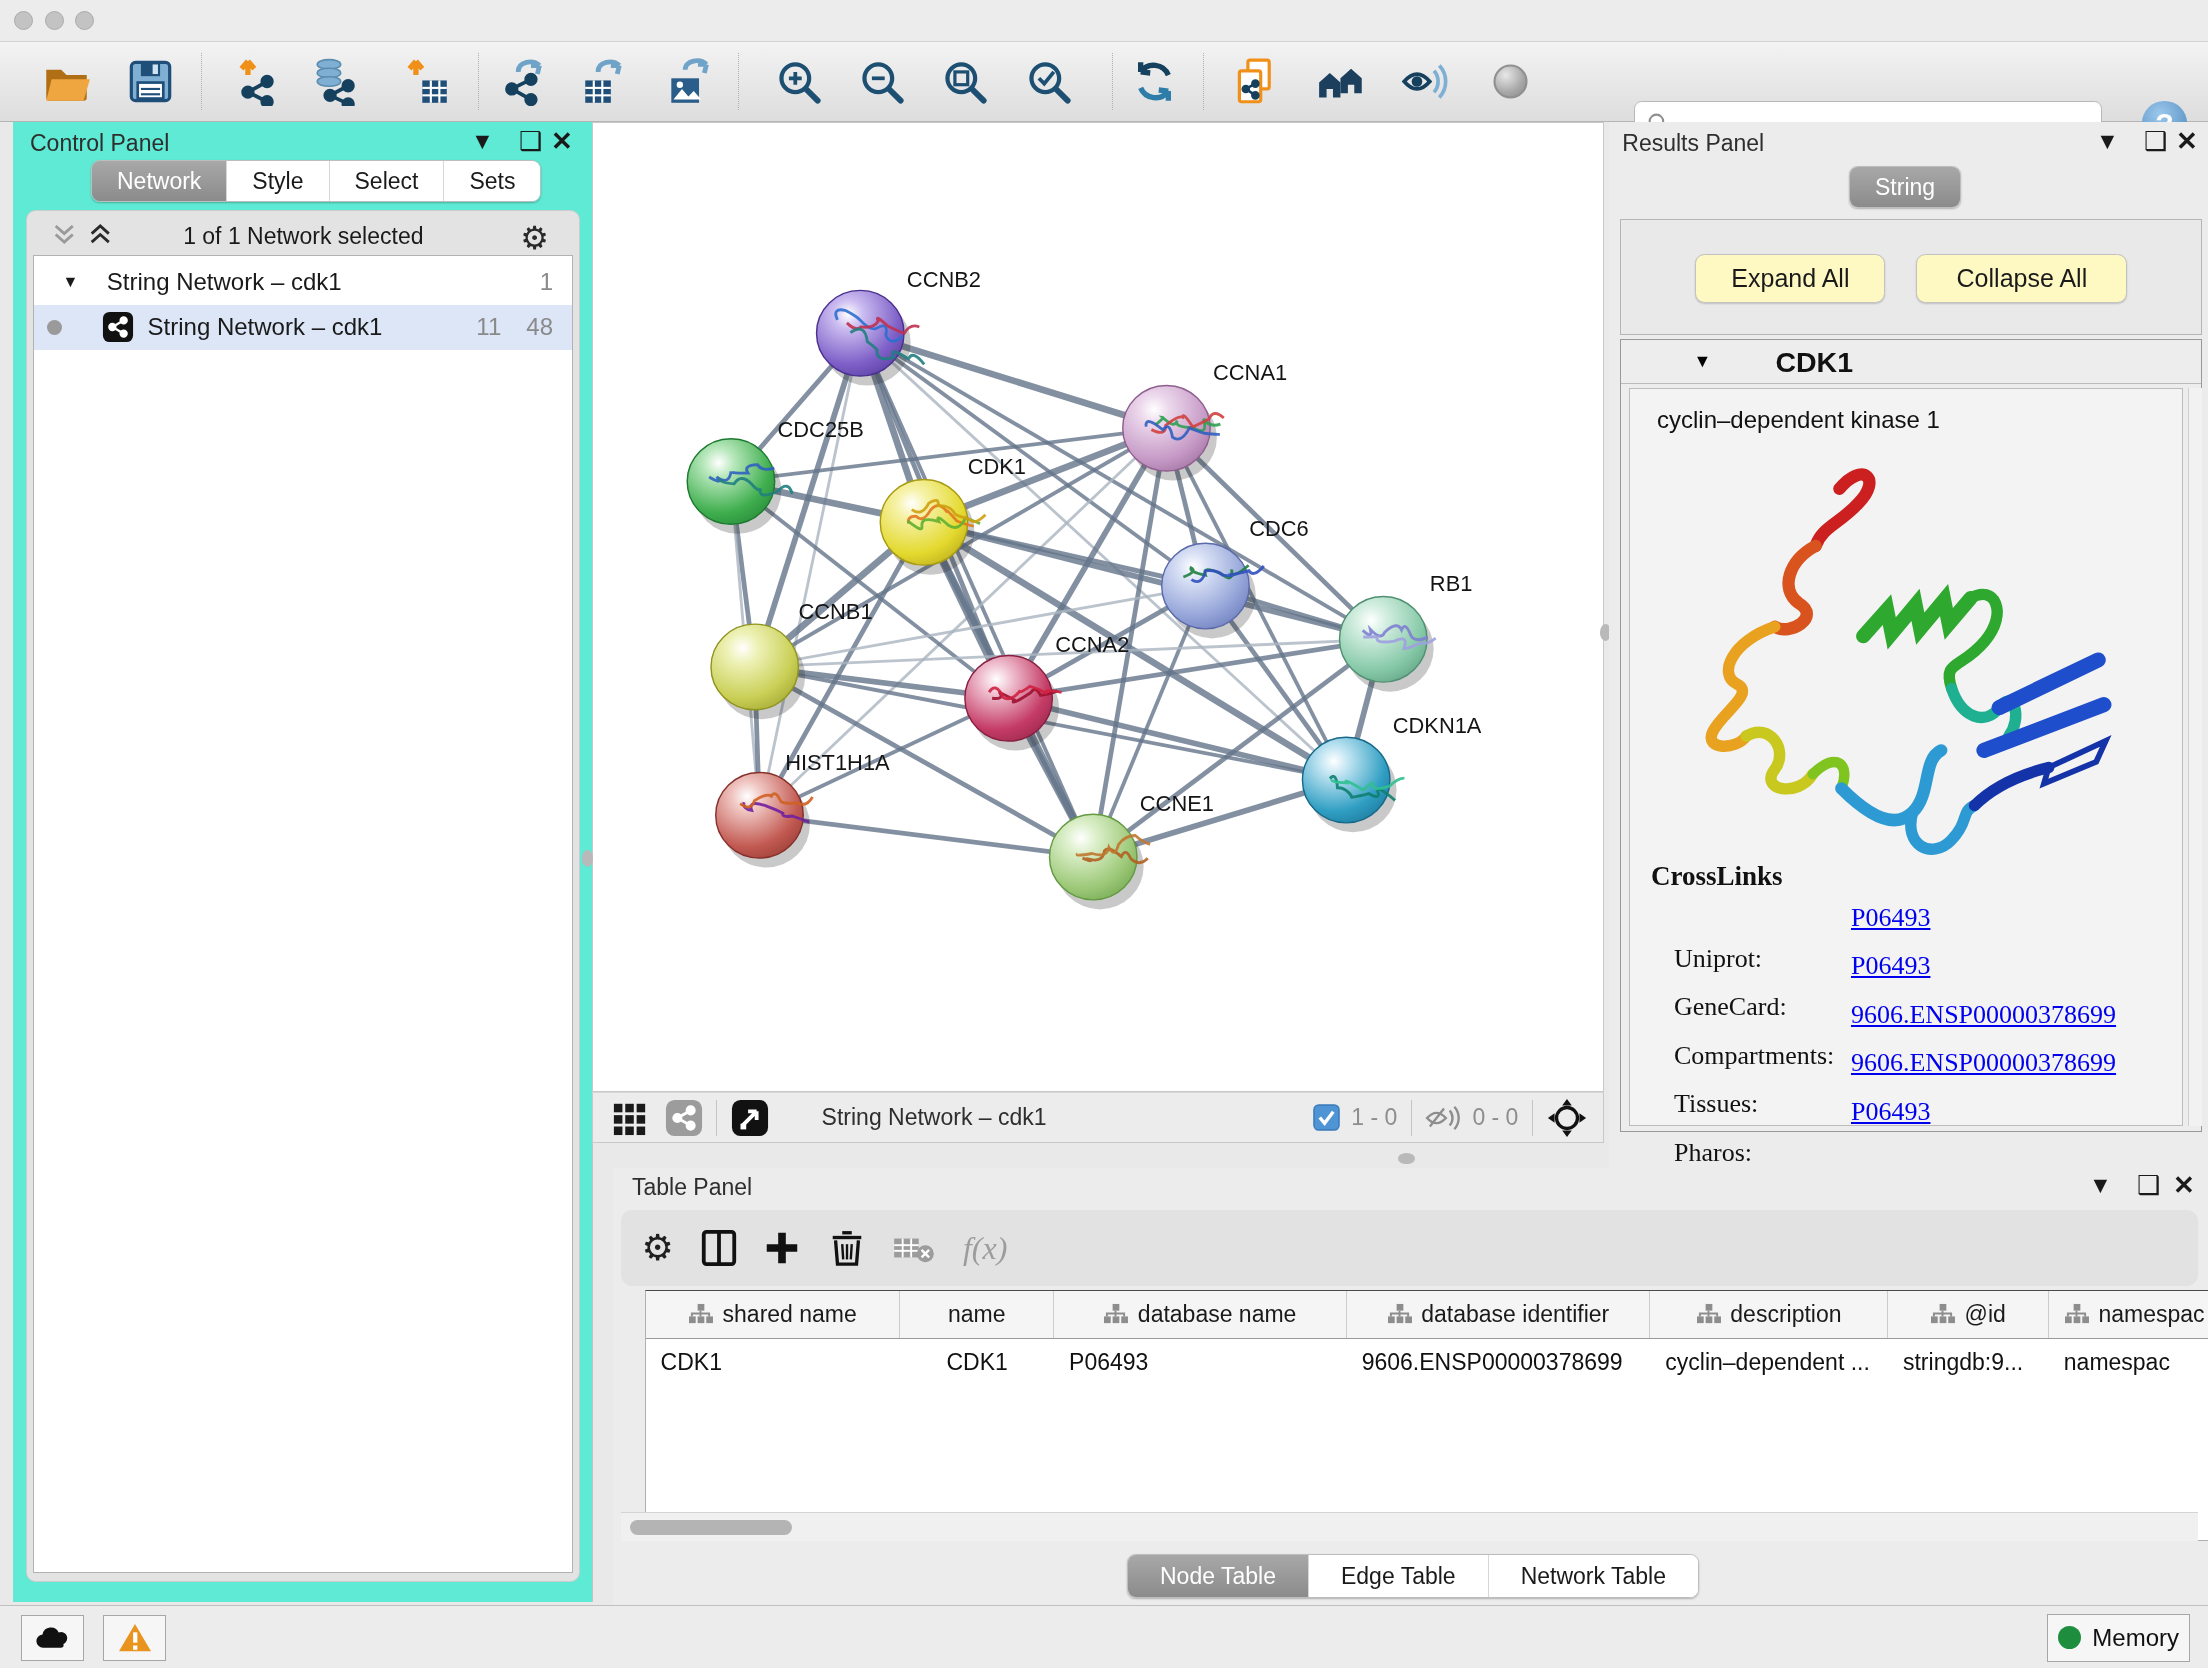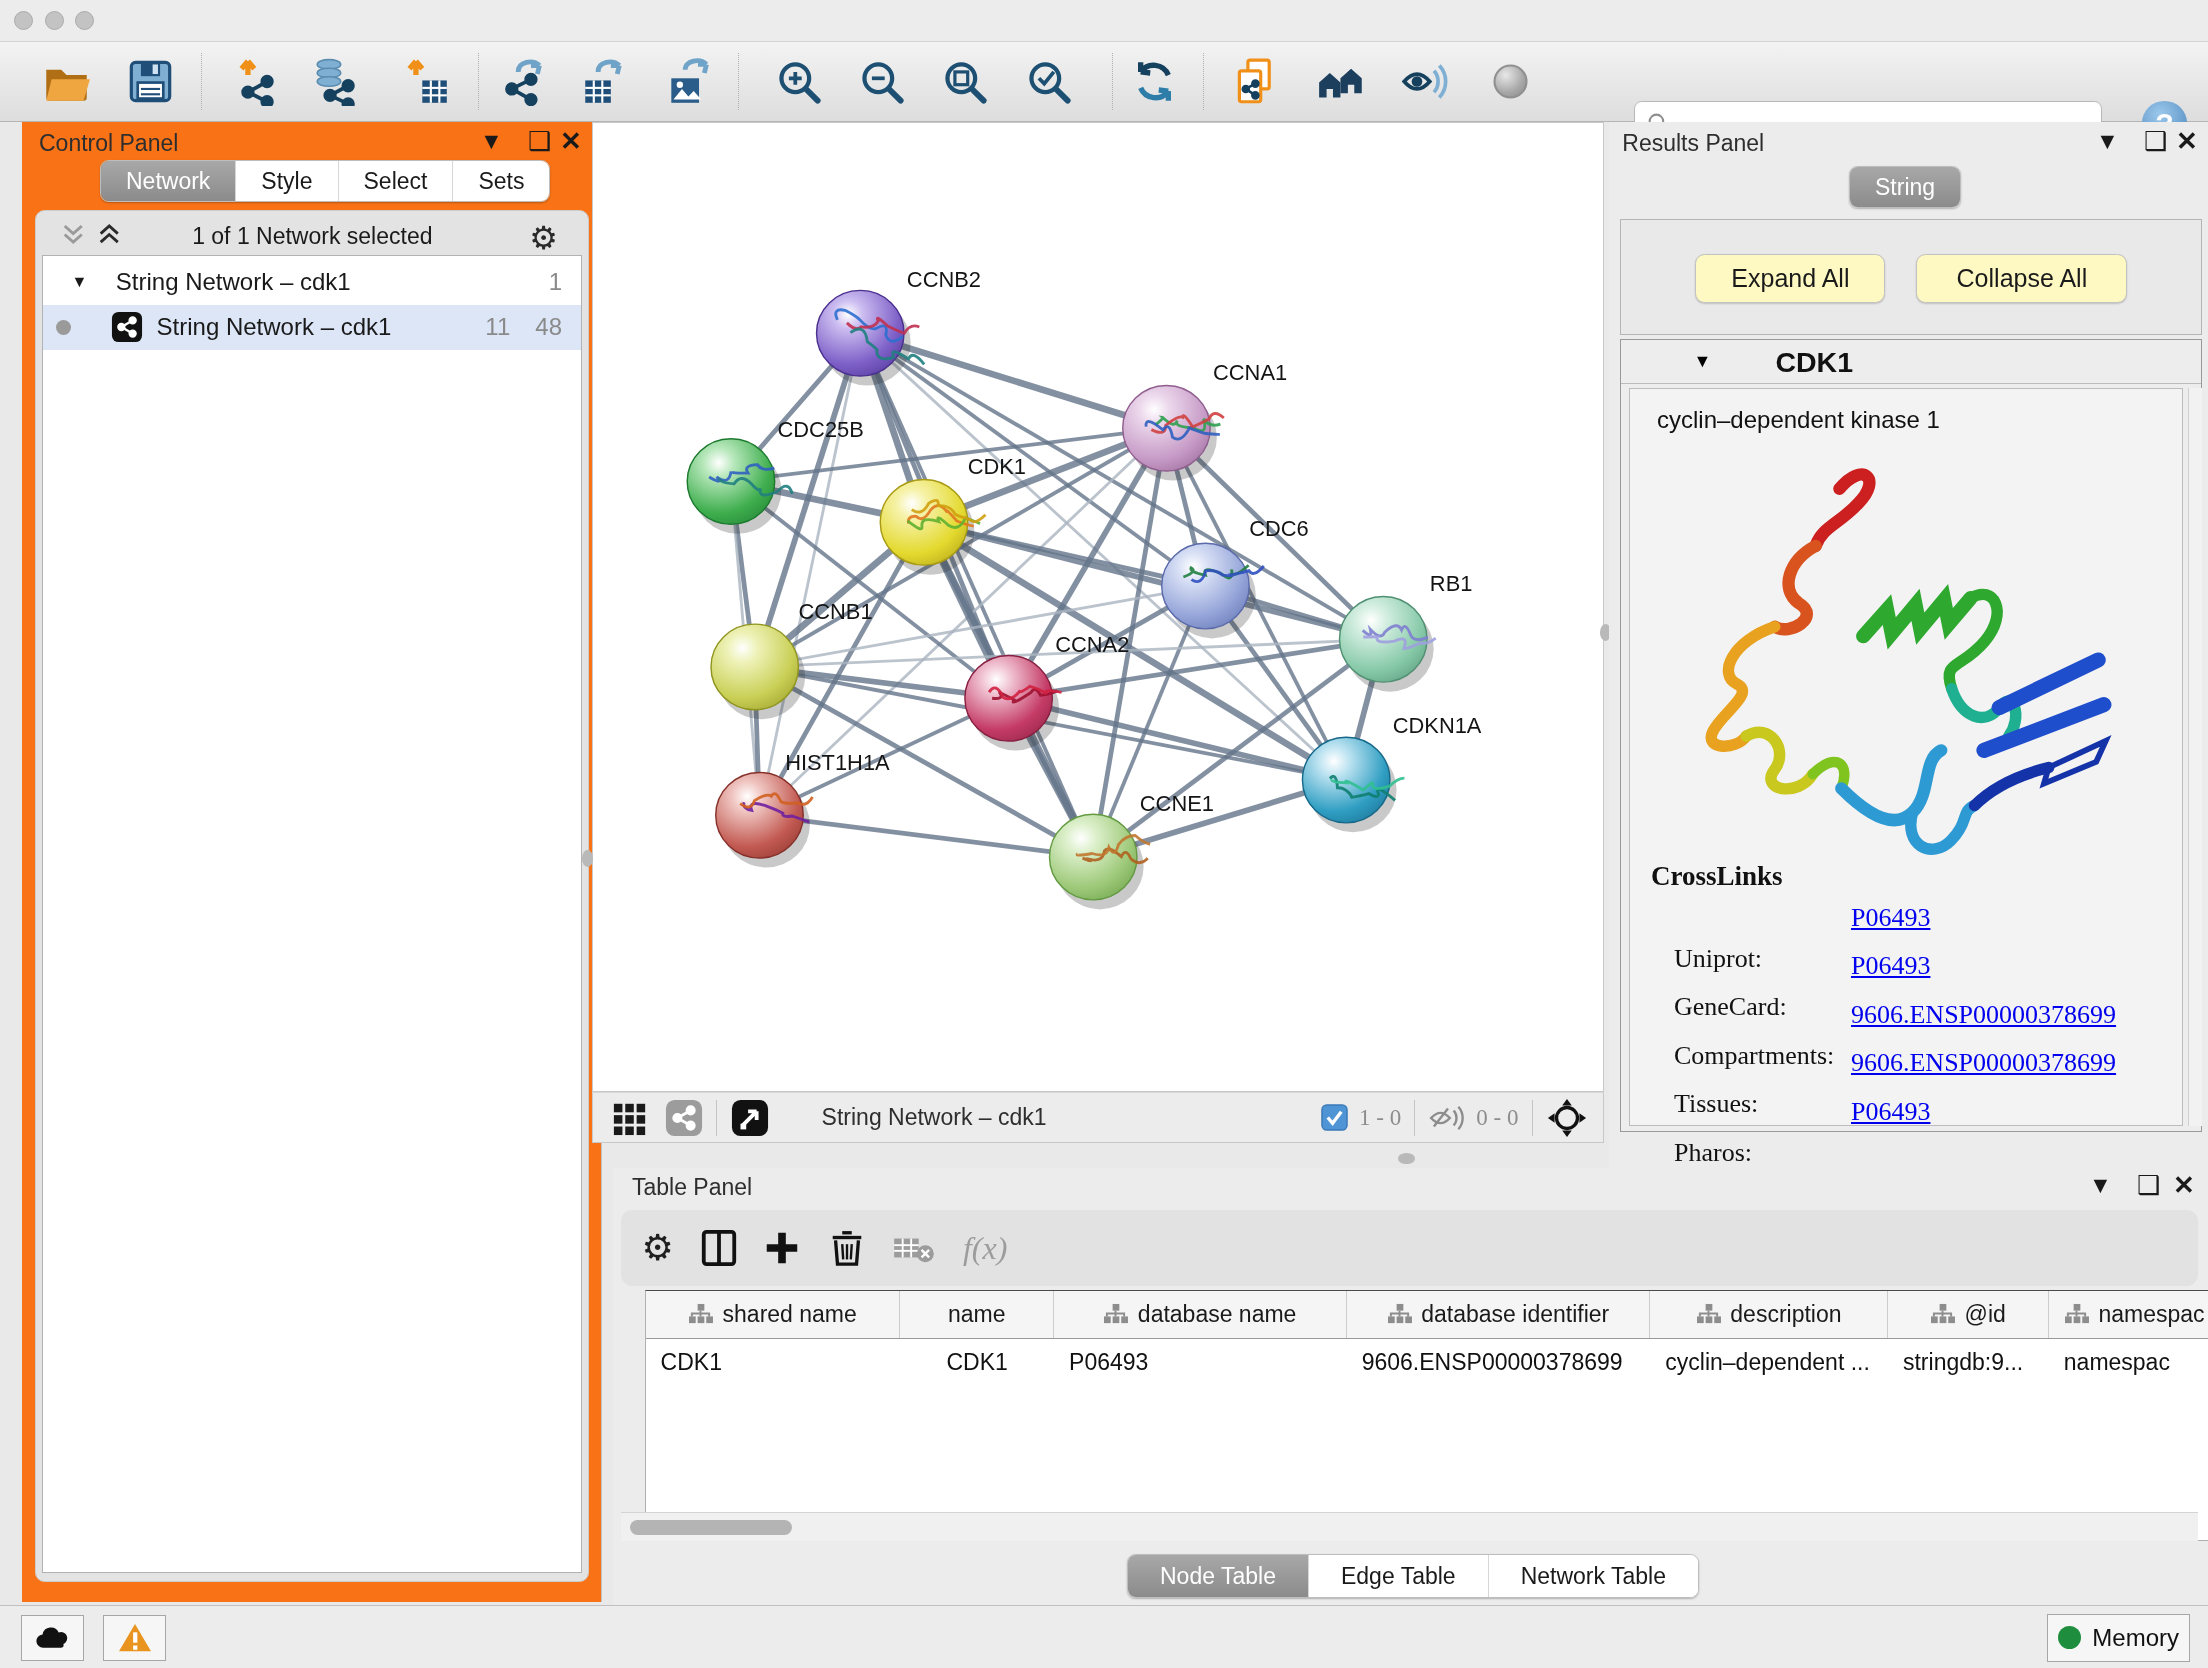--- a/index.html
+++ b/index.html
@@ -20,34 +20,34 @@
 
   
   .panel-title { font-size:23px; color:#2e2e2e; }
   .pbtn { font-size:23px; color:#1a1a1a; }
   .seg { display:flex; border-radius:8.6px; overflow:hidden; box-shadow:0 1px 1.9px rgba(0,0,0,0.25); border:1px solid #bdbdbd; }
   .seg .sitem { padding:6.7px 25px; font-size:23px; background:#ffffff; color:#1a1a1a; border-left:1px solid #d6d6d6; text-align:center; }
   .seg .sitem:first-child { border-left:none; }
   .seg .sitem.active { background:linear-gradient(#a8a8a8,#8b8b8b); color:#ffffff; }
 
   
-  .control-panel { left:22px; top:122px; width:580px; height:1480px; background:#f97316; border-right:1px solid #c2c2c2; }
+  .control-panel { left:13px; top:122px; width:580px; height:1480px; background:#5eead4; border-right:1px solid #c2c2c2; }
   .cp-subpanel { left:13.3px; top:88px; width:554px; height:1372px; background:#e3e3e3; border:1px solid #cccccc; border-radius:9.5px; }
   .cp-subhead { left:0; top:5.7px; width:100%; height:38px; }
   .cp-list { left:5.7px; top:44px; width:540px; height:1318px; background:#ffffff; border:1px solid #b2b2b2; }
   .tree-row { width:100%; height:45px; display:flex; align-items:center; font-size:24px; color:#1a1a1a; }
   .tree-row.selected { background:#dce6f7; }
   .tree-num { color:#8a8a8a; }
 
   
   .canvas { left:592px; top:122px; width:1012px; height:970px; background:#ffffff; border:1px solid #c8c8c8; }
   .canvas-toolbar { left:592px; top:1092px; width:1012px; height:51px; background:#ececec; border:1px solid #c8c8c8; border-top:1px solid #d8d8d8; display:flex; align-items:center; }
   .ct-sep { width:0; height:36px; border-left:1px solid #c4c4c4; margin:0 13.3px; }
   .ct-title { font-size:23px; color:#2e2e2e; }
-  .ct-count { font-size:23px; color:#8d8d8d;font-family:Liberation Serif, serif; }
+  .ct-count { font-size:23px; color:#8d8d8d; }
   .splitdot { background:#b9b9b9; border-radius:50%; }
 
   
   .results { left:1609px; top:122px; width:599px; height:1046px; background:#ececec; }
   .r-box1 { left:11.4px; top:97px; width:582px; height:116px; border:1px solid #b5b5b5; background:#e9e9e9; }
   .rbtn { height:49px; background:#fef9c3; border:1px solid #c2c2c2; border-radius:9.5px; font-size:25px; color:#1a1a1a; display:flex; align-items:center; justify-content:center; box-shadow:0 1px 1.9px rgba(0,0,0,0.18); }
   .r-box2 { left:11.4px; top:217px; width:582px; height:793px; border:1px solid #999999; background:#ededed; }
   .r-entry-head { left:0; top:0; width:100%; height:44px; border-bottom:1px solid #bbbbbb; }
   .r-inner { left:7.6px; top:48px; width:554px; height:738px; border:1px solid #bcbcbc; background:#f3f3f3; }
   .xl-row { position:absolute; left:0; width:100%; font-family:"Liberation Serif",serif; font-size:26px; color:#111; }

